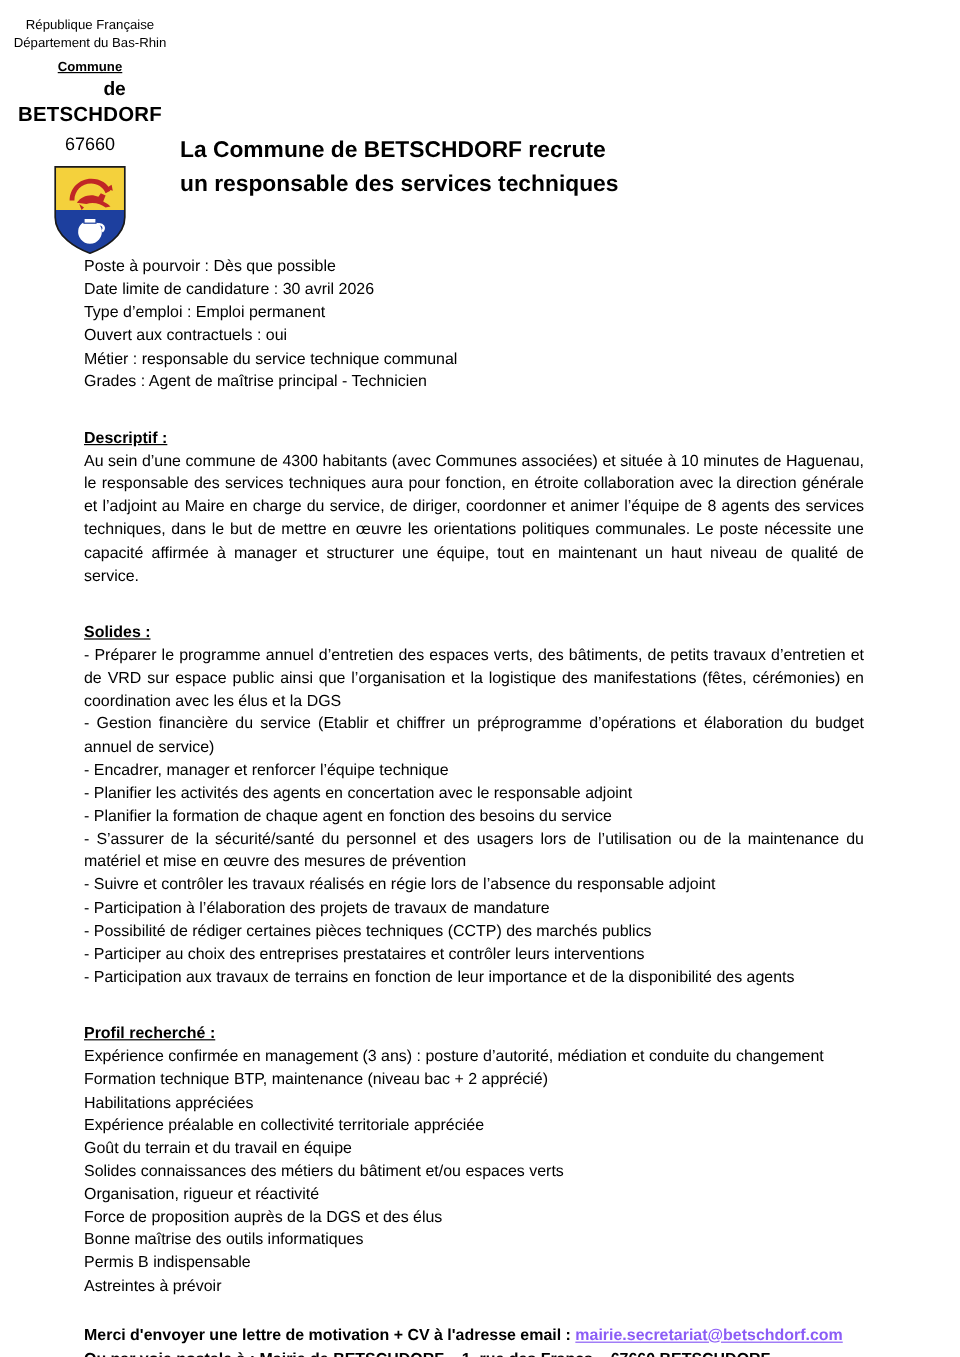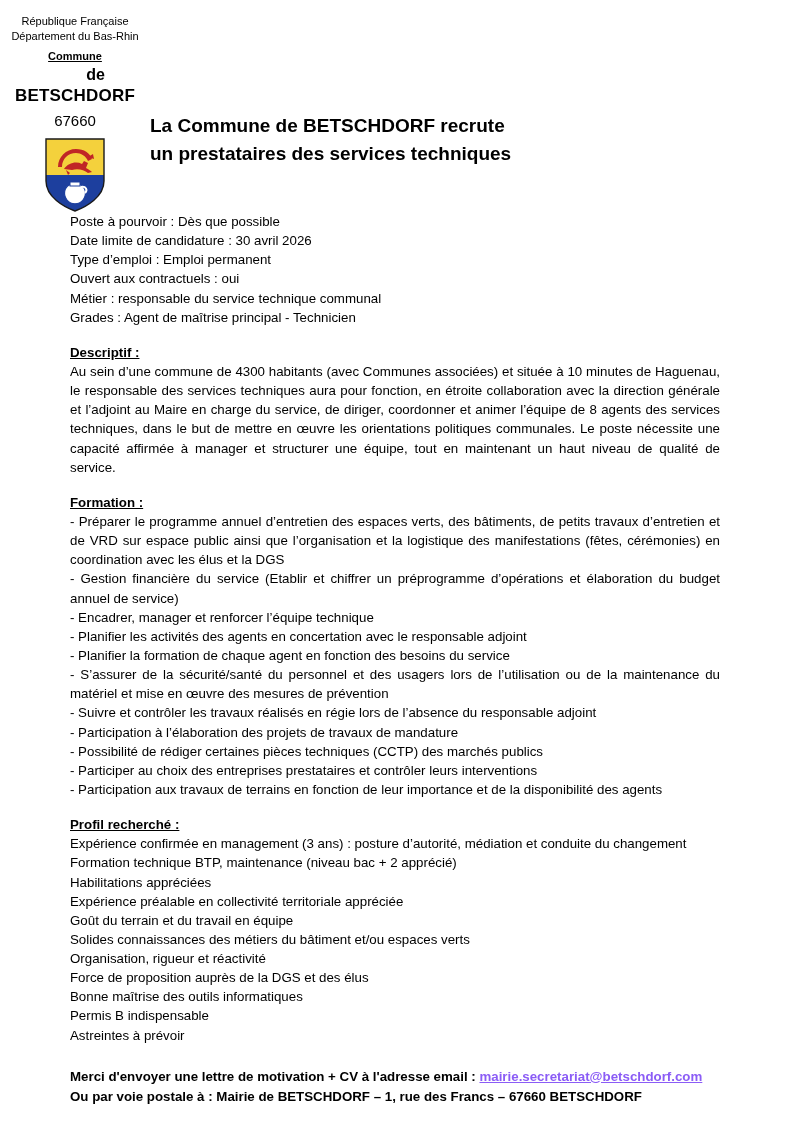--- a/index.html
+++ b/index.html
@@ -86,21 +86,21 @@
     width: 650px;
     font-size: 13.3px;
     line-height: 1.44;
   }
   .meta-line {
     margin: 0;
   }
   .section-head {
     font-weight: bold;
     text-decoration: underline;
-    margin-top: 16px;
+    margin-top: 28px;
     margin-bottom: 0;
   }
   .para {
     margin: 0;
     text-align: justify;
   }
   .bullet {
     margin: 0;
     text-align: justify;
   }
@@ -154,38 +154,38 @@
           <path d="M37 50 C42 49 44 53 41 56" fill="none" stroke="#ffffff" stroke-width="2"></path>
           <rect x="26" y="45" width="10" height="4" fill="#ffffff" stroke="#1d3f9e" stroke-width="1"></rect>
         </g>
       </g>
       <path d="M2 2 H60 V44 C60 60 42 70 31 74 C20 70 2 60 2 44 Z" fill="none" stroke="#1a1a1a" stroke-width="1.4"></path>
     </svg>
   </div>
 
   <div class="doc-title">
     <div>La Commune de BETSCHDORF recrute</div>
-    <div>un prestataires des services techniques</div>
+    <div>un responsable des services techniques</div>
   </div>
 
   <div class="content">
 
     <div>
       <p class="meta-line">Poste à pourvoir : Dès que possible</p>
       <p class="meta-line">Date limite de candidature : 30 avril 2026</p>
       <p class="meta-line">Type d’emploi : Emploi permanent</p>
       <p class="meta-line">Ouvert aux contractuels : oui</p>
       <p class="meta-line">Métier : responsable du service technique communal</p>
       <p class="meta-line">Grades : Agent de maîtrise principal - Technicien</p>
     </div>
 
     <p class="section-head">Descriptif :</p>
     <p class="para">Au sein d’une commune de 4300 habitants (avec Communes associées) et située à 10 minutes de Haguenau, le responsable des services techniques aura pour fonction, en étroite collaboration avec la direction générale et l’adjoint au Maire en charge du service, de diriger, coordonner et animer l’équipe de 8 agents des services techniques, dans le but de mettre en œuvre les orientations politiques communales. Le poste nécessite une capacité affirmée à manager et structurer une équipe, tout en maintenant un haut niveau de qualité de service.</p>
 
-    <p class="section-head">Formation :</p>
+    <p class="section-head">Solides :</p>
     <div>
       <p class="bullet">- Préparer le programme annuel d’entretien des espaces verts, des bâtiments, de petits travaux d’entretien et de VRD sur espace public ainsi que l’organisation et la logistique des manifestations (fêtes, cérémonies) en coordination avec les élus et la DGS</p>
       <p class="bullet">- Gestion financière du service (Etablir et chiffrer un préprogramme d’opérations et élaboration du budget annuel de service)</p>
       <p class="bullet">- Encadrer, manager et renforcer l’équipe technique</p>
       <p class="bullet">- Planifier les activités des agents en concertation avec le responsable adjoint</p>
       <p class="bullet">- Planifier la formation de chaque agent en fonction des besoins du service</p>
       <p class="bullet">- S’assurer de la sécurité/santé du personnel et des usagers lors de l’utilisation ou de la maintenance du matériel et mise en œuvre des mesures de prévention</p>
       <p class="bullet">- Suivre et contrôler les travaux réalisés en régie lors de l’absence du responsable adjoint</p>
       <p class="bullet">- Participation à l’élaboration des projets de travaux de mandature</p>
       <p class="bullet">- Possibilité de rédiger certaines pièces techniques (CCTP) des marchés publics</p>

